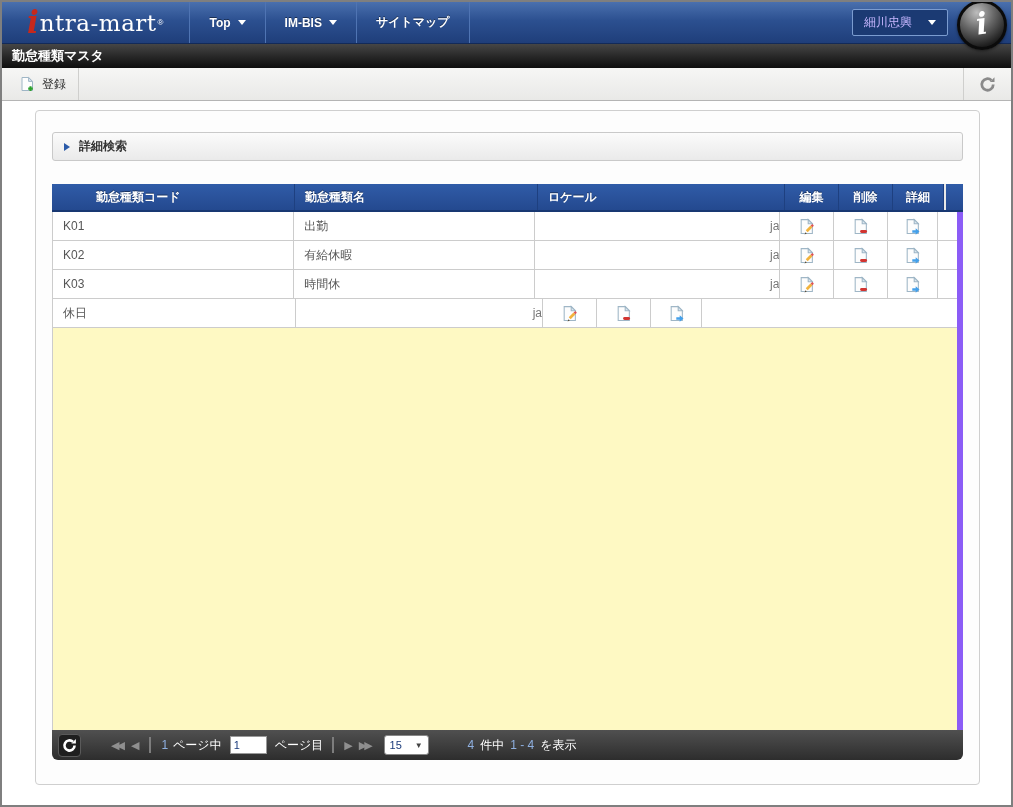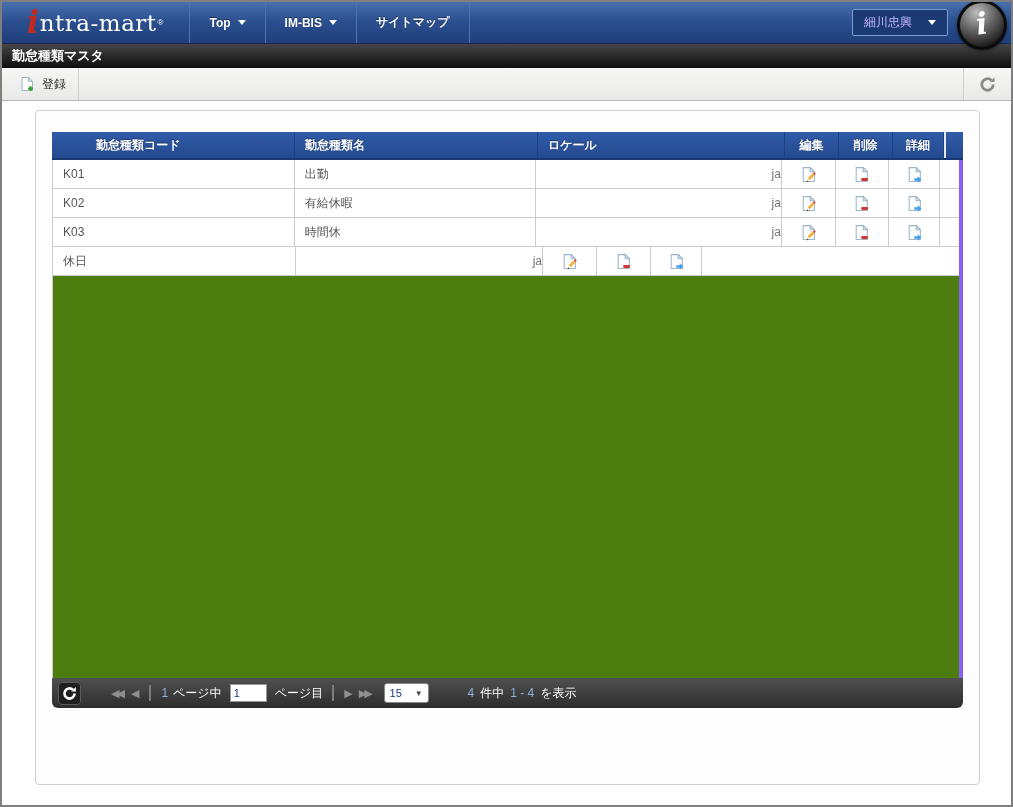--- a/index.html
+++ b/index.html
@@ -86,21 +86,21 @@
     border-right: 1px solid #1e4080; }
   .hcell.icon-col { padding-left: 0; text-align: center; }
   .hcell.spacer { border-right: none; border-left: 2px solid #e8e8e8; }
   .col-code { width: 243px; padding-left: 44px; }
   .col-name { width: 243px; }
   .col-locale { width: 247px; }
   .col-edit { width: 54px; }
   .col-del { width: 54px; }
   .col-detail { width: 51px; }
   .col-sp { width: 19px; }
-  .grid-body { border-left: 1px solid #ccc; border-right: 4px solid #8b5cf6; background: #4d7c0f; }
+  .grid-body { border-left: 1px solid #ccc; border-right: 6px solid #8b5cf6; background: #fef9c3; }
   .grow { display: flex; height: 29px; border-bottom: 1px solid #ccc; background: #fff; }
   .cell { font-size: 12px; color: #555; line-height: 28px; padding-left: 10px;
     border-right: 1px solid #ccc; overflow: hidden; white-space: nowrap; }
   .cell.locale { color: #777; text-align: right; }
   .cell.icon-cell { padding: 0; display: flex; align-items: center; justify-content: center; }
   .cell.sp { border-right: none; }
   .grid-filler { height: 402px; }
   .grid-footer {
     height: 30px; background: linear-gradient(180deg, #505050, #2d2d2d);
     border-radius: 0 0 6px 6px; display: flex; align-items: center;
@@ -187,20 +187,24 @@
         <svg width="17" height="17" viewBox="0 0 16 16">
           <path d="M13.4 8 a5.4 5.4 0 1 1 -1.7 -3.95" fill="none" stroke="#8a8a8a" stroke-width="2.6"></path>
           <path d="M14.6 1.2 v4.4 h-4.4 z" fill="#8a8a8a"></path>
         </svg>
       </span>
     </div>
   </div>
 
   <div class="card">
 
+    <div class="search-panel">
+      <span class="tri-right"></span>
+      <span class="search-label">詳細検索</span>
+    </div>
 
     <div class="grid">
       <div class="grid-header">
         <div class="hcell col-code">勤怠種類コード</div>
         <div class="hcell col-name">勤怠種類名</div>
         <div class="hcell col-locale">ロケール</div>
         <div class="hcell col-edit icon-col">編集</div>
         <div class="hcell col-del icon-col">削除</div>
         <div class="hcell col-detail icon-col">詳細</div>
         <div class="hcell col-sp spacer"></div>

